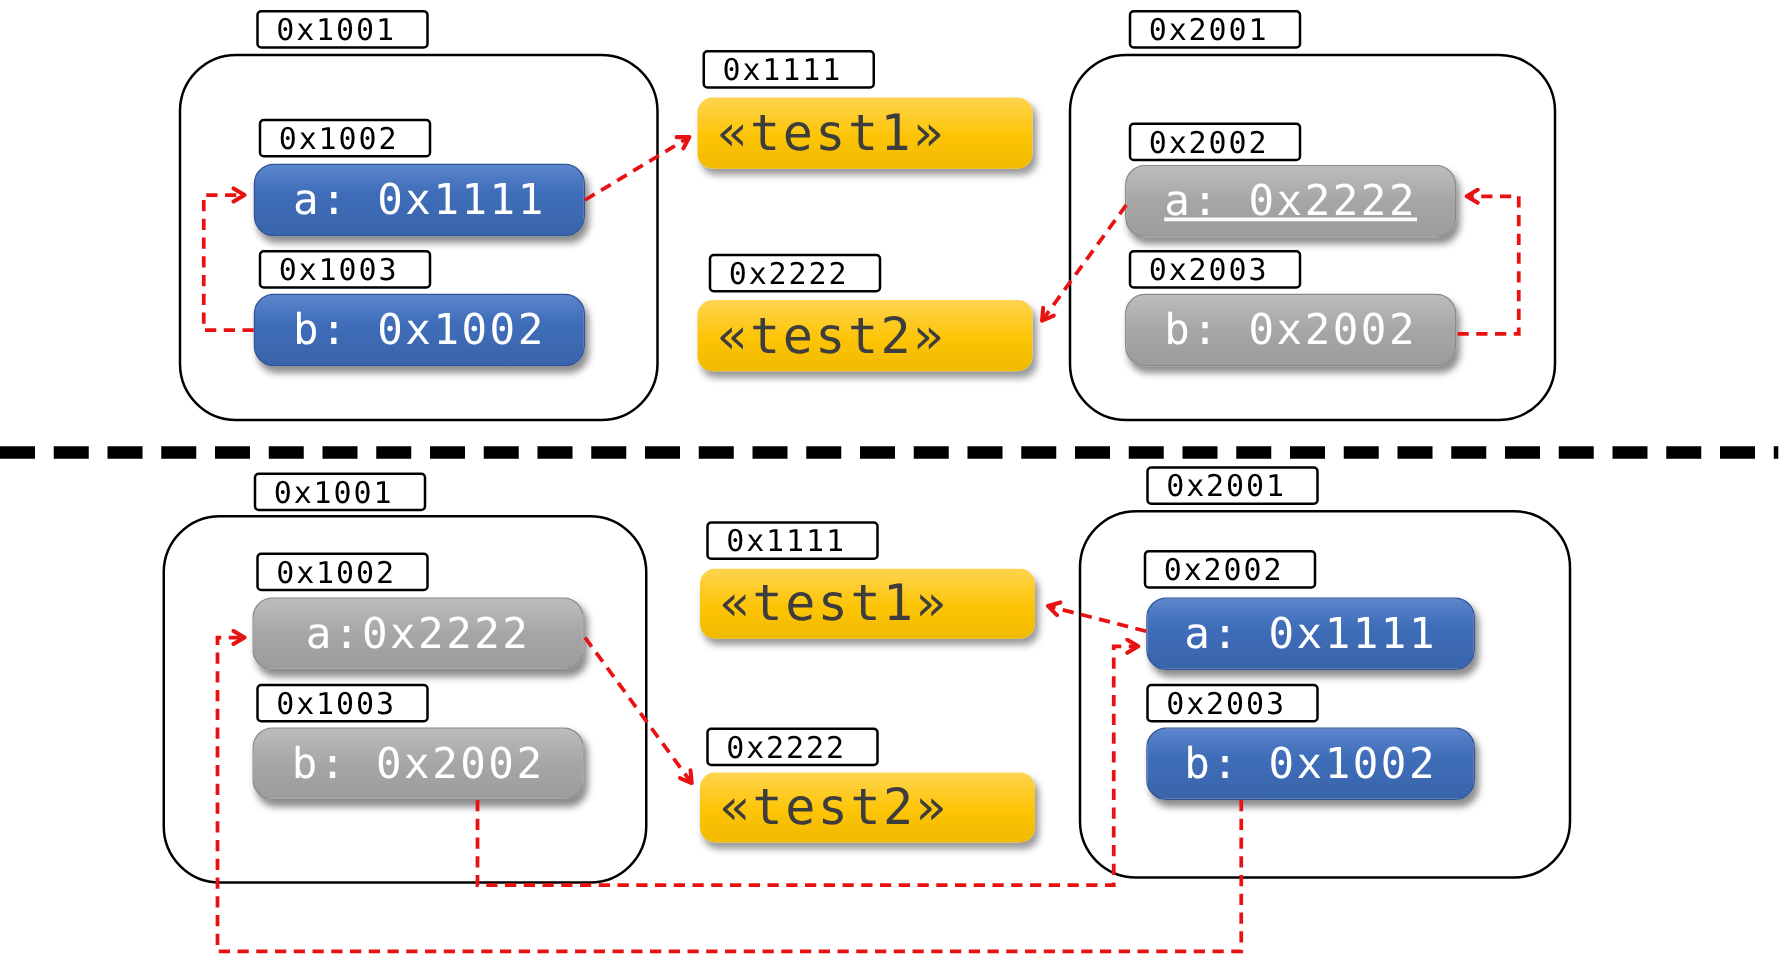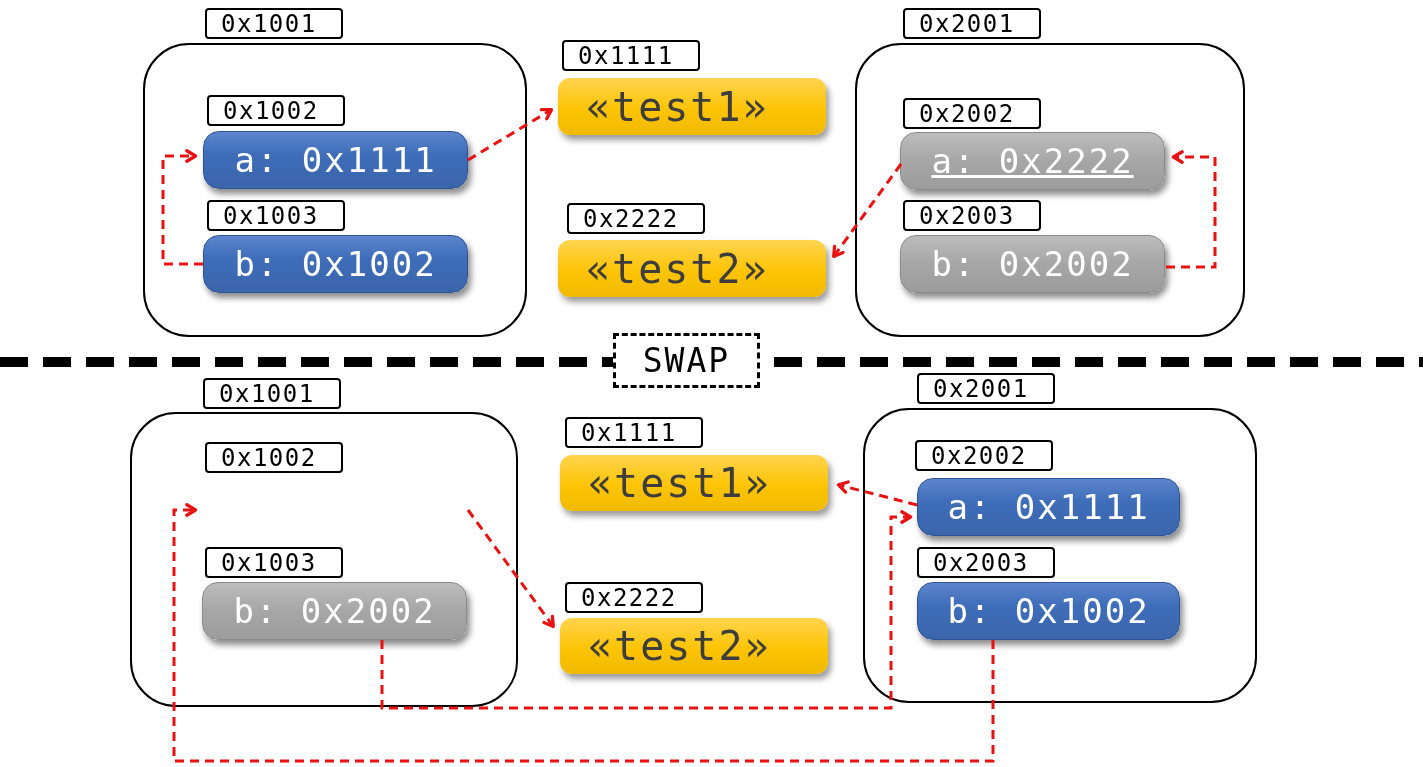--- a/index.html
+++ b/index.html
@@ -26,21 +26,21 @@
     display:flex; align-items:center; justify-content:center;
     font-size:34px; letter-spacing:2px; color:#ffffff;
     box-shadow:3px 5px 6px rgba(0,0,0,0.45); z-index:2; white-space:nowrap;
   }
   .slot.blue { background:linear-gradient(180deg,#5c86cd 0%,#3f6db9 40%,#3a65ab 100%); border:1px solid #2f5496; }
   .slot.gray { background:linear-gradient(180deg,#bcbcbc 0%,#a6a6a6 50%,#9c9c9c 100%); border:1px solid #8a8a8a; }
   
   .str {
     position:absolute; width:268px; height:57px; border-radius:12px;
     background:linear-gradient(180deg,#ffd44f 0%,#fdc405 55%,#f0ba00 100%);
-    display:flex; align-items:center; padding-left:28px;
+    display:flex; align-items:center; padding-left:16px;
     font-size:40px; letter-spacing:2px; color:#3d3d3d;
     box-shadow:3px 5px 6px rgba(0,0,0,0.4); z-index:2; white-space:nowrap;
   }
   svg.overlay { position:absolute; left:0; top:0; z-index:3; pointer-events:none; }
   
   .swapbox {
     position:absolute; left:613px; top:333px; width:147px; height:55px;
     background:#ffffff; border:3px dashed #000000; z-index:4;
     display:flex; align-items:center; justify-content:center;
     font-size:33px; letter-spacing:2px; color:#000000;
@@ -66,20 +66,21 @@
   <div class="obj" style="left:855px; top:43px; width:390px; height:294px;"></div>
   <div class="addr" style="left:903px; top:8px;">0x2001</div>
   <div class="addr" style="left:903px; top:98px;">0x2002</div>
   <div class="slot gray" style="left:900px; top:132px;text-decoration:underline;">a: 0x2222</div>
   <div class="addr" style="left:903px; top:200px;">0x2003</div>
   <div class="slot gray" style="left:900px; top:235px;">b: 0x2002</div>
 
   <div class="obj" style="left:130px; top:412px; width:388px; height:295px;"></div>
   <div class="addr" style="left:203px; top:378px;">0x1001</div>
   <div class="addr" style="left:205px; top:442px;">0x1002</div>
+  <div class="slot gray" style="left:202px; top:478px;">a:0x2222</div>
   <div class="addr" style="left:205px; top:547px;">0x1003</div>
   <div class="slot gray" style="left:202px; top:582px;">b: 0x2002</div>
 
   <div class="addr" style="left:565px; top:417px;">0x1111</div>
   <div class="str" style="left:560px; top:455px; height:56px;">«test1»</div>
   <div class="addr" style="left:565px; top:582px;">0x2222</div>
   <div class="str" style="left:560px; top:618px; height:56px;">«test2»</div>
 
   <div class="obj" style="left:863px; top:408px; width:394px; height:295px;"></div>
   <div class="addr" style="left:917px; top:373px;">0x2001</div>
@@ -107,17 +108,14 @@
 
     <path d="M 468 510 L 553 626" fill="none" stroke="#e81212" stroke-width="3" stroke-dasharray="9 6" marker-end="url(#arr)"></path>
 
     <path d="M 917 505 L 839 485" fill="none" stroke="#e81212" stroke-width="3" stroke-dasharray="9 6" marker-end="url(#arr)"></path>
 
     <path d="M 382 640 V 708 H 891 V 517 H 910" fill="none" stroke="#e81212" stroke-width="3" stroke-dasharray="9 6" marker-end="url(#arr)"></path>
 
     <path d="M 993 640 V 761 H 174 V 510 H 195" fill="none" stroke="#e81212" stroke-width="3" stroke-dasharray="9 6" marker-end="url(#arr)"></path>
   </svg>
 
-  <div class="swapbox">
-    <span>SWAP</span>
-  </div>
 
 </div>
 
 </body></html>

